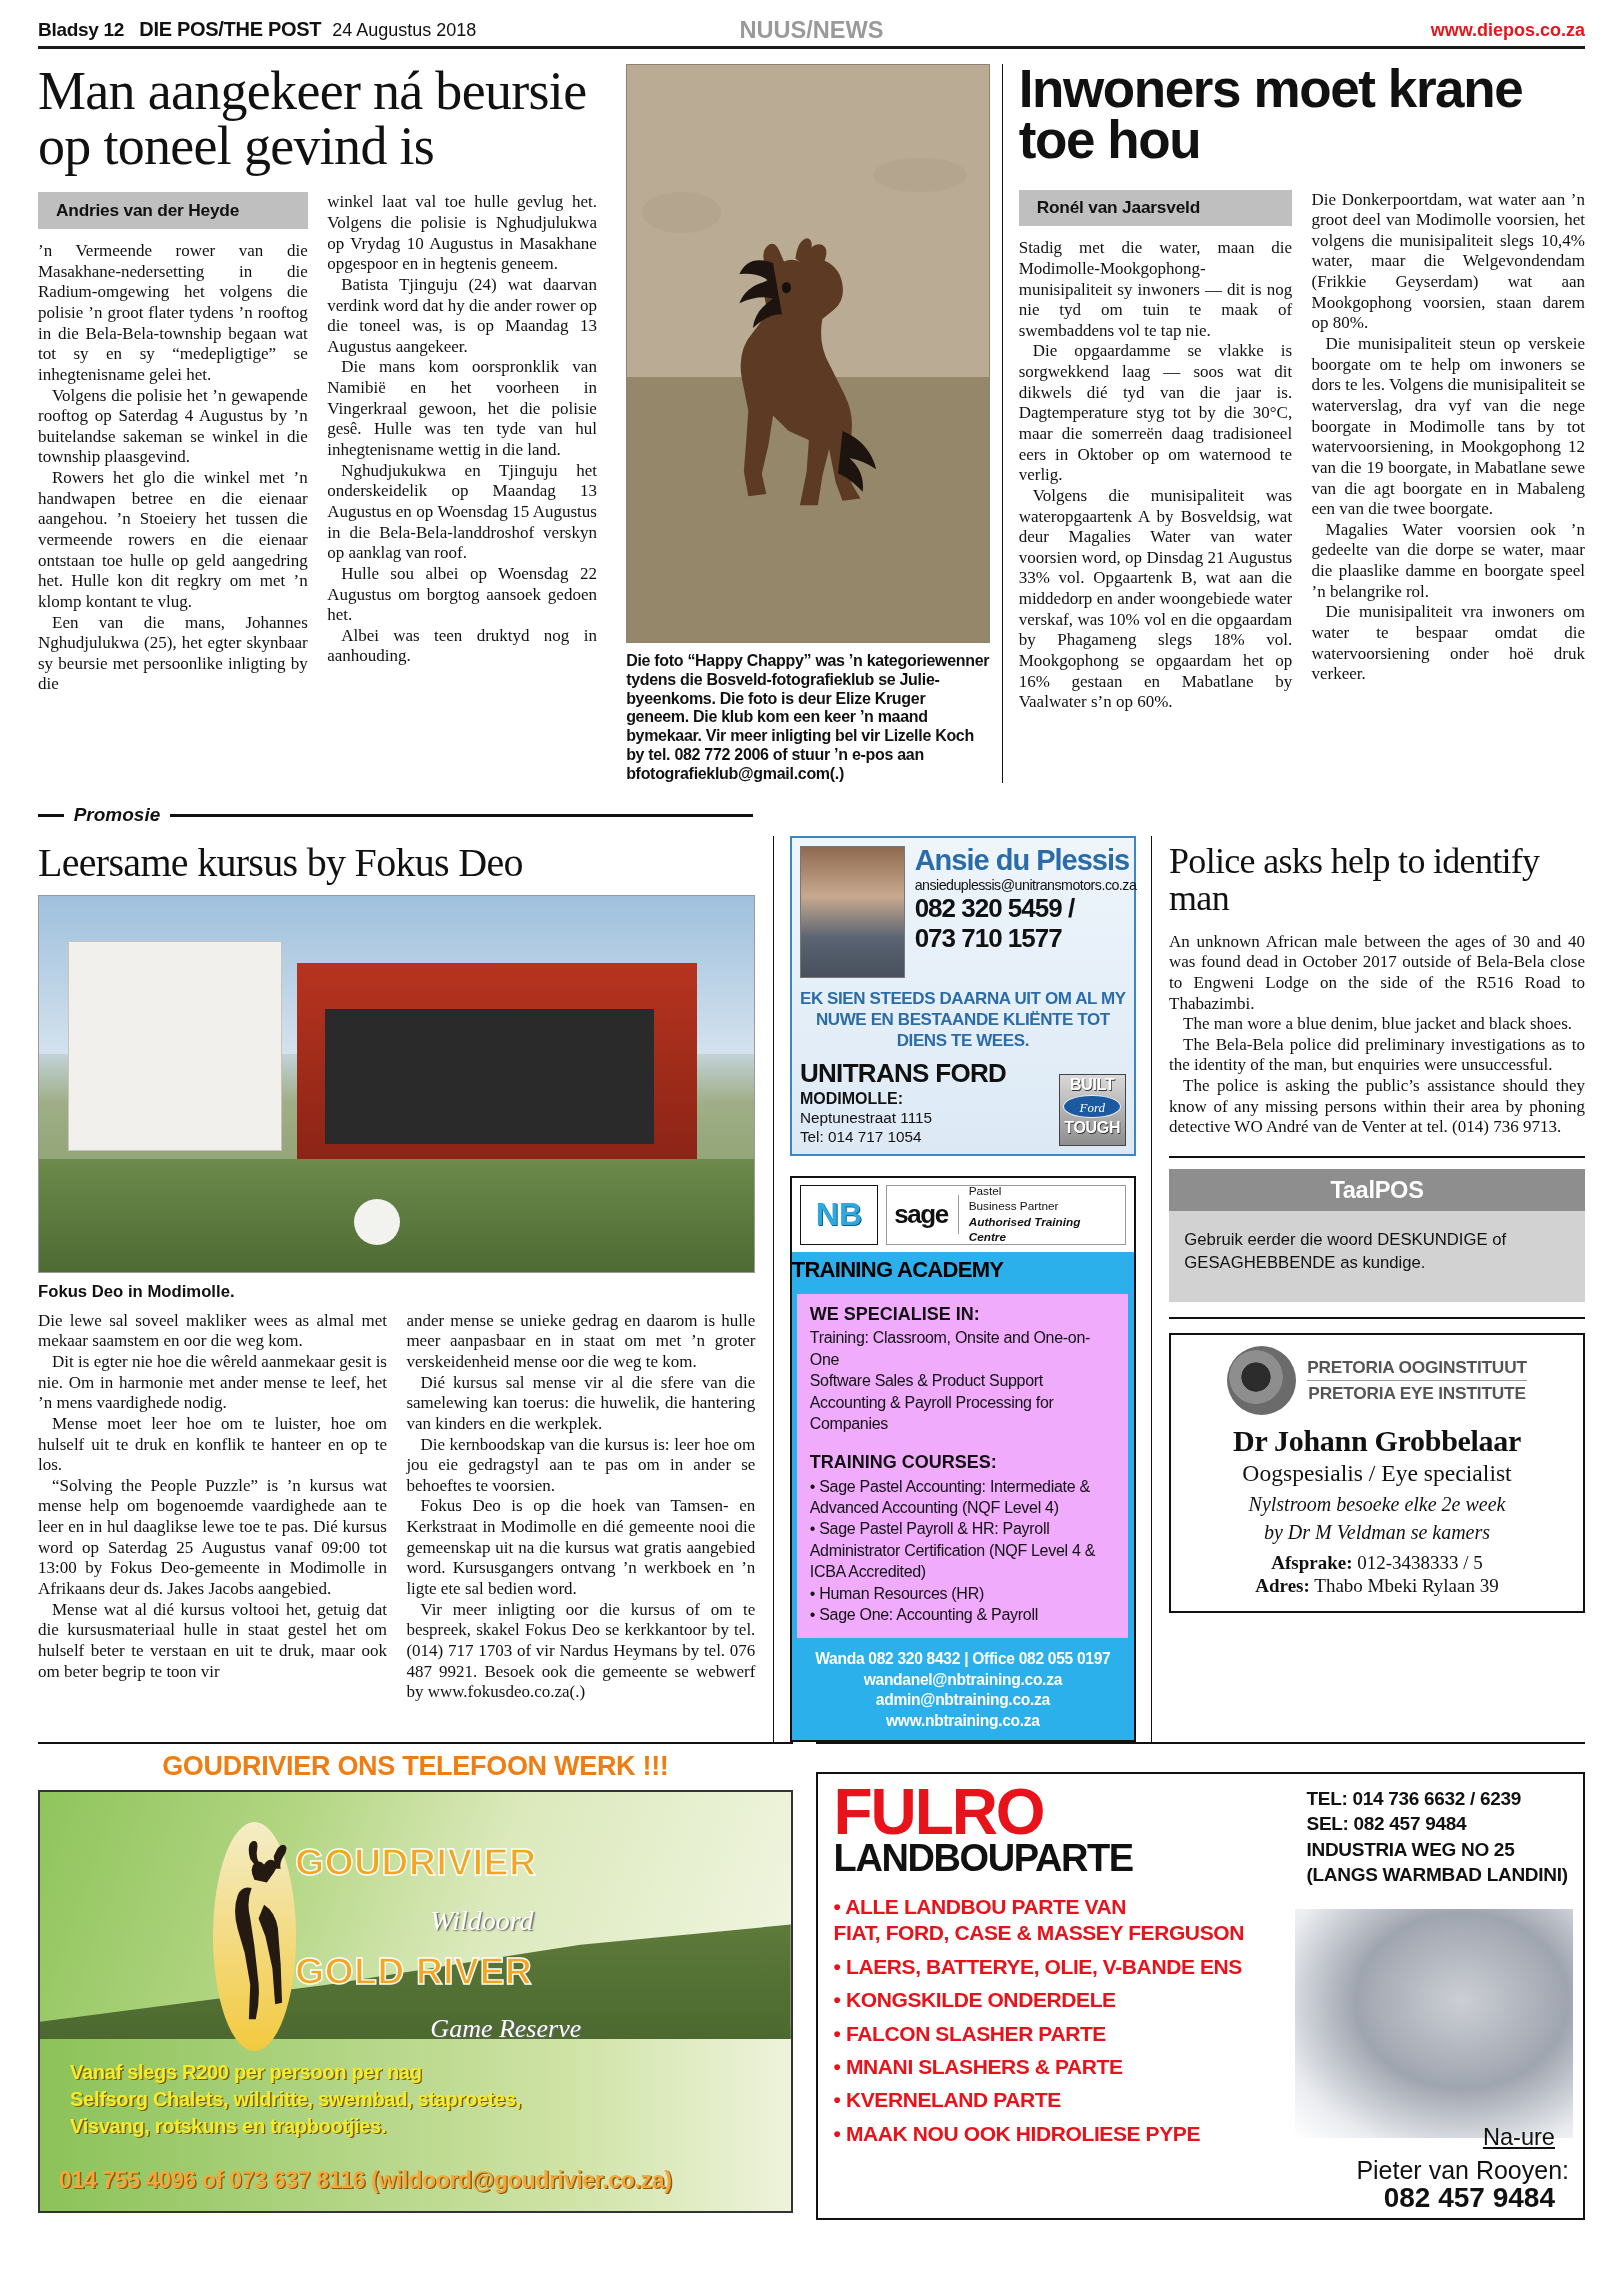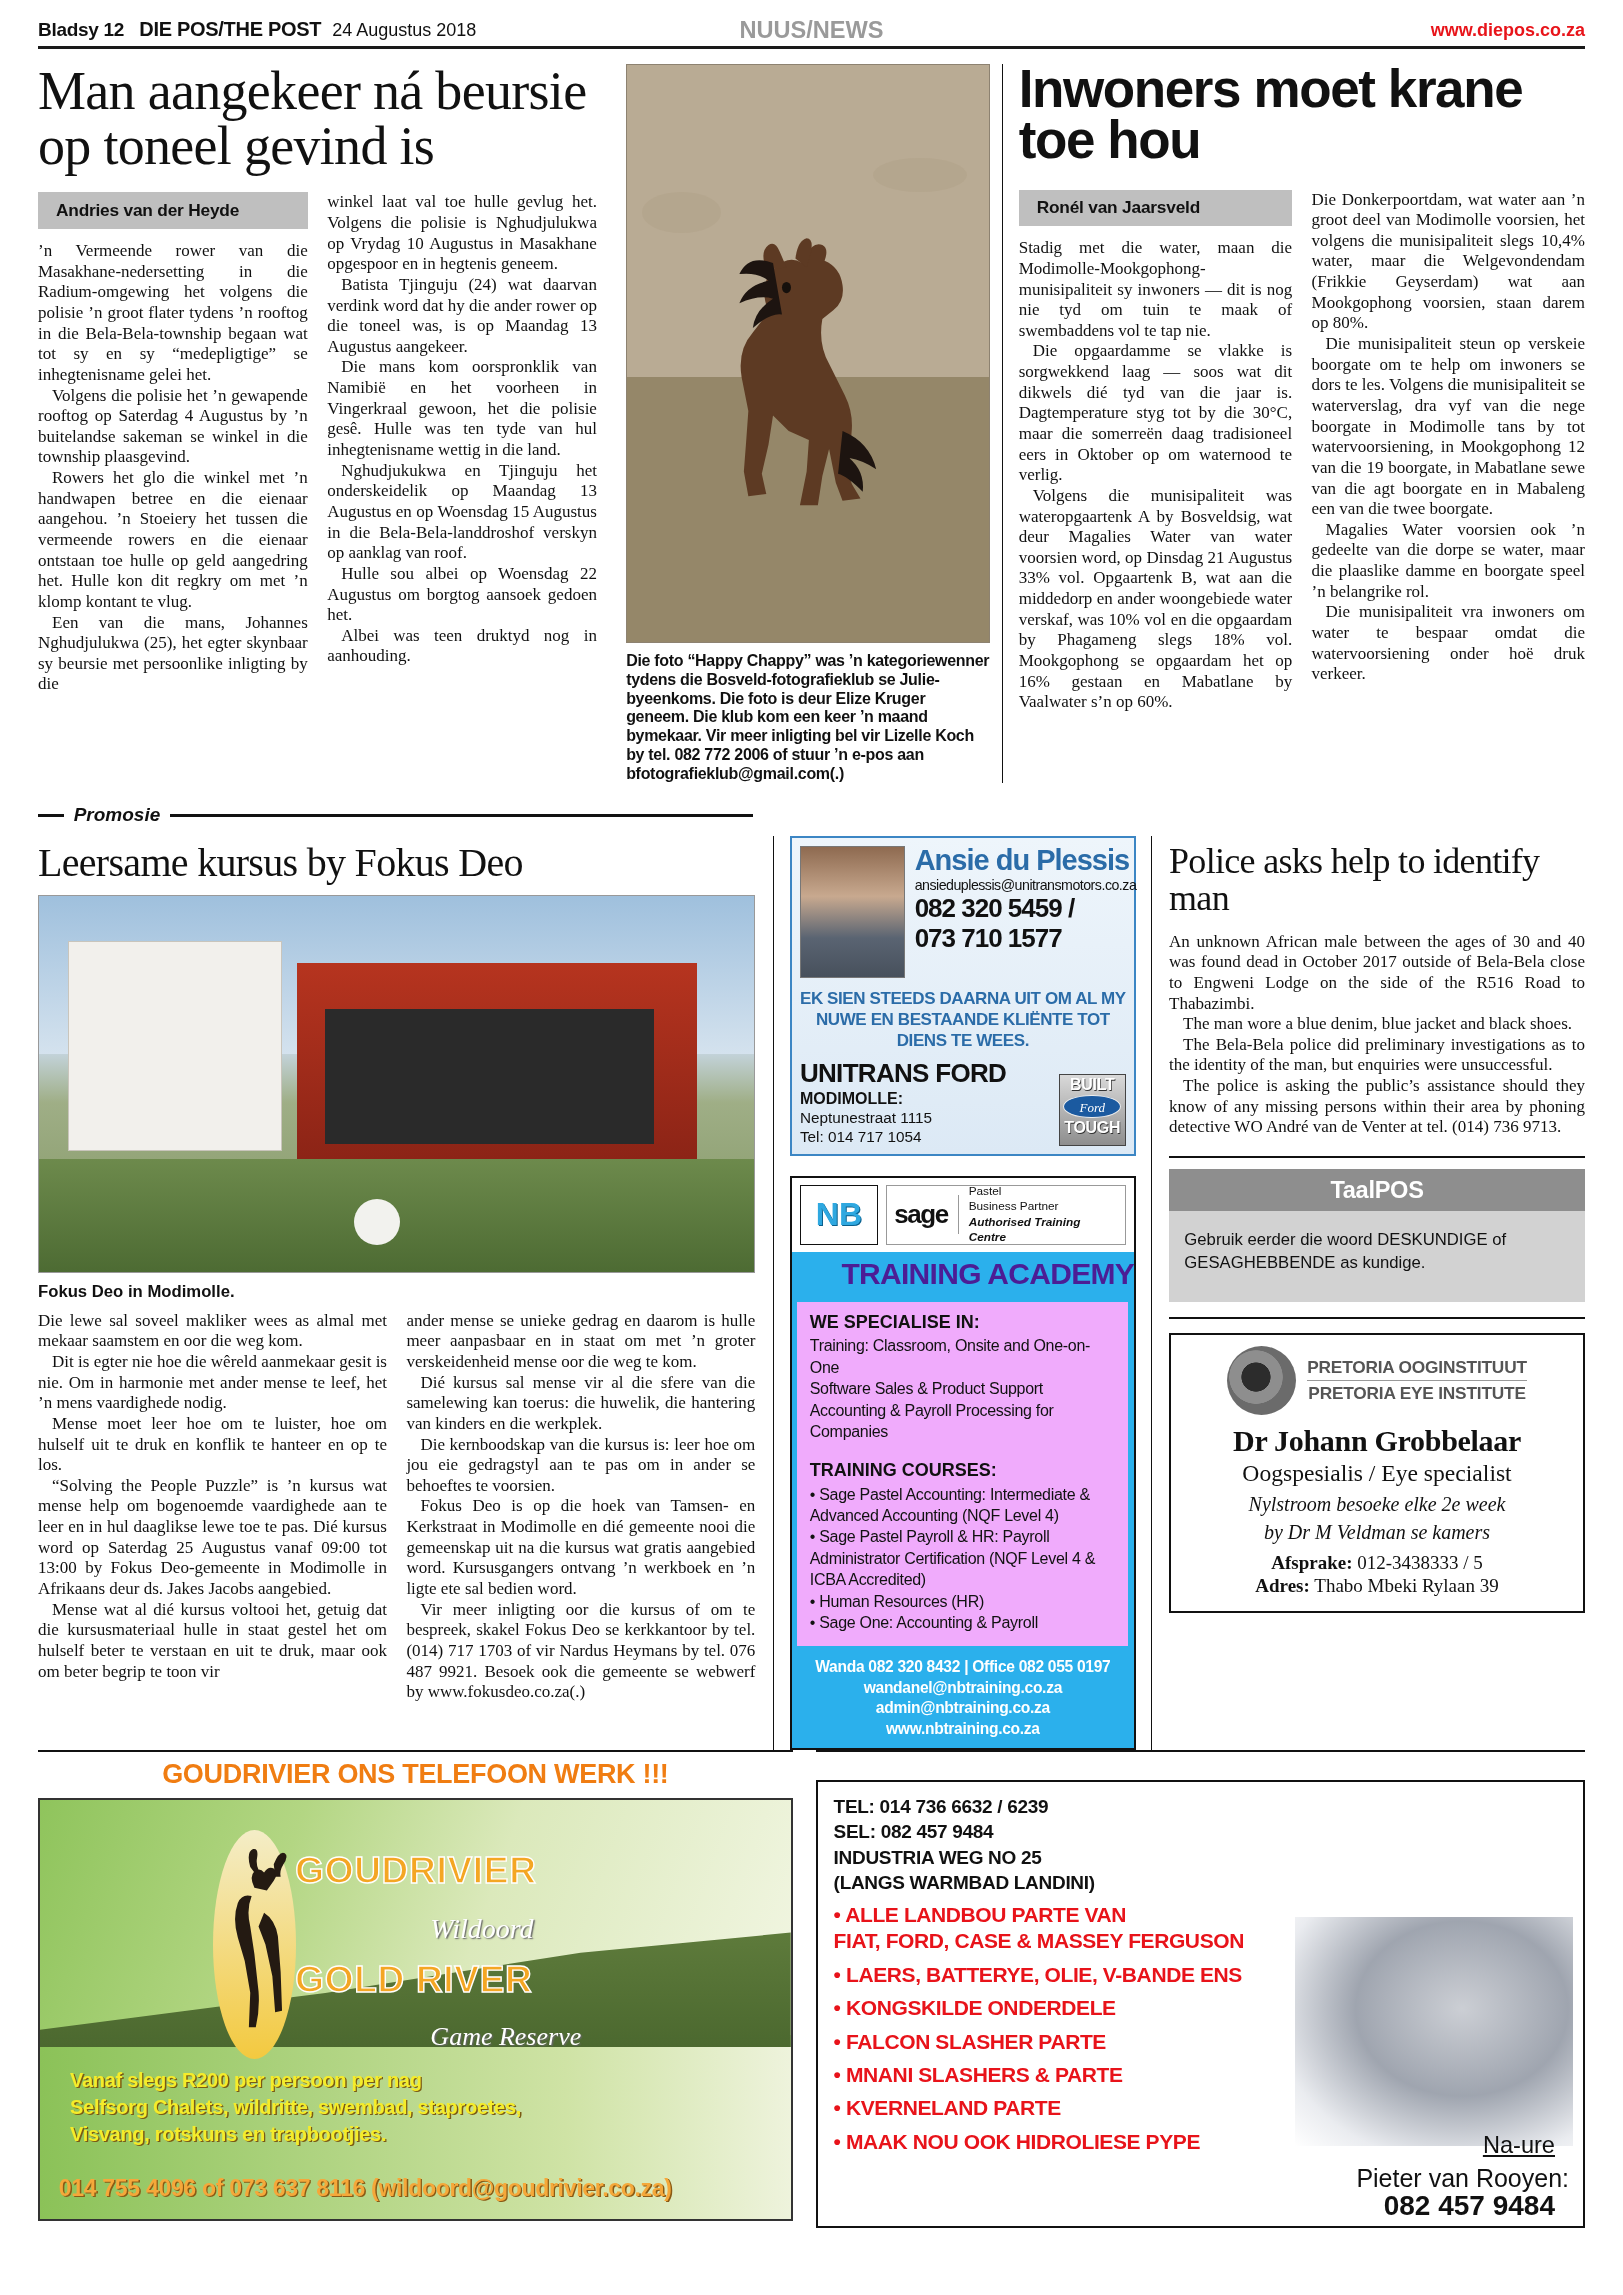--- a/index.html
+++ b/index.html
@@ -99,22 +99,22 @@
 
   .nb-ad { border:2.1px solid #111; background:#fff; }
   .nb-head { display:flex; align-items:center; gap:8.3px; padding:7px 8.3px; }
   .nb-logo { width:78px; height:60px; border:1.4px solid #111; display:flex; align-items:center; justify-content:center;
              font-family:"Liberation Sans", sans-serif; font-weight:bold; font-size:32px; color:#2fa8e0;
              text-shadow:1px 1px 0 #0a5f8c; background:#fff;}
   .sage-box { flex:1; border:0.7px solid #999; display:flex; align-items:center; gap:9.7px; padding:4.2px 7px; height:60px;}
   .sage-word { font-family:"Liberation Sans", sans-serif; font-weight:bold; font-size:26px; letter-spacing:-1.4px;}
   .sage-div { width:1.4px; height:39px; background:#999; }
   .sage-txt { font-family:"Liberation Sans", sans-serif; font-size:11.8px; line-height:1.32; }
-  .nb-banner { background:#2bb0ec; color:#4c1d95; font-family:"Liberation Sans", sans-serif; font-weight:bold;
-               font-size:30px; text-align:right; padding:4.9px 0 6.2px; letter-spacing:-0.7px; }
+  .nb-banner { background:#2bb0ec; color:#000000; font-family:"Liberation Sans", sans-serif; font-weight:bold;
+               font-size:22px; text-align:left; padding:4.9px 0 6.2px; letter-spacing:-0.7px; }
   .nb-body { background:#2bb0ec; padding:5.6px; }
   .nb-inner { background:#f0abfc; padding:9.7px 12.5px 12.5px; }
   .nb-h { font-family:"Liberation Sans", sans-serif; font-weight:bold; font-size:18px; margin-bottom:2.1px;}
   .nb-li { font-family:"Liberation Sans", sans-serif; font-size:16px; line-height:1.34; letter-spacing:-0.3px;}
   .nb-foot { background:#2bb0ec; color:#fff; text-align:center; font-family:"Liberation Sans", sans-serif;
              font-weight:bold; font-size:15.6px; line-height:1.32; padding:5.6px 2.8px 8.3px; letter-spacing:-0.3px;}
 
   .taalpos-hd { background:#8e8e8e; color:#fff; text-align:center; font-family:"Liberation Sans", sans-serif;
                 font-weight:bold; font-size:23.6px; padding:7.6px 0; letter-spacing:-0.3px;}
   .taalpos-bd { background:#d2d2d2; padding:18px 15.3px 28px; font-family:"Liberation Sans", sans-serif;
@@ -435,20 +435,24 @@
         </div>
         <div class="goud-contact">014 755 4096 of 073 637 8116 (wildoord@goudrivier.co.za)</div>
       </div>
     </div>
 
     <div class="fulro-wrap">
       <div style="border-top:2.8px solid #111;"></div>
       <div style="height:28px;"></div>
       <div class="fulro-box">
         <div class="fulro-top">
+          <div>
+            <div class="fulro-name">FULRO</div>
+            <div class="fulro-sub">LANDBOUPARTE</div>
+          </div>
           <div class="fulro-tel">
             <div>TEL: 014 736 6632 / 6239</div>
             <div>SEL: 082 457 9484</div>
             <div>INDUSTRIA WEG NO 25</div>
             <div>(LANGS WARMBAD LANDINI)</div>
           </div>
         </div>
         <div style="width:62%;">
           <div class="fulro-li">• ALLE LANDBOU PARTE VAN</div>
           <div class="fulro-li" style="margin-top:0;">  FIAT, FORD, CASE &amp; MASSEY FERGUSON</div>

